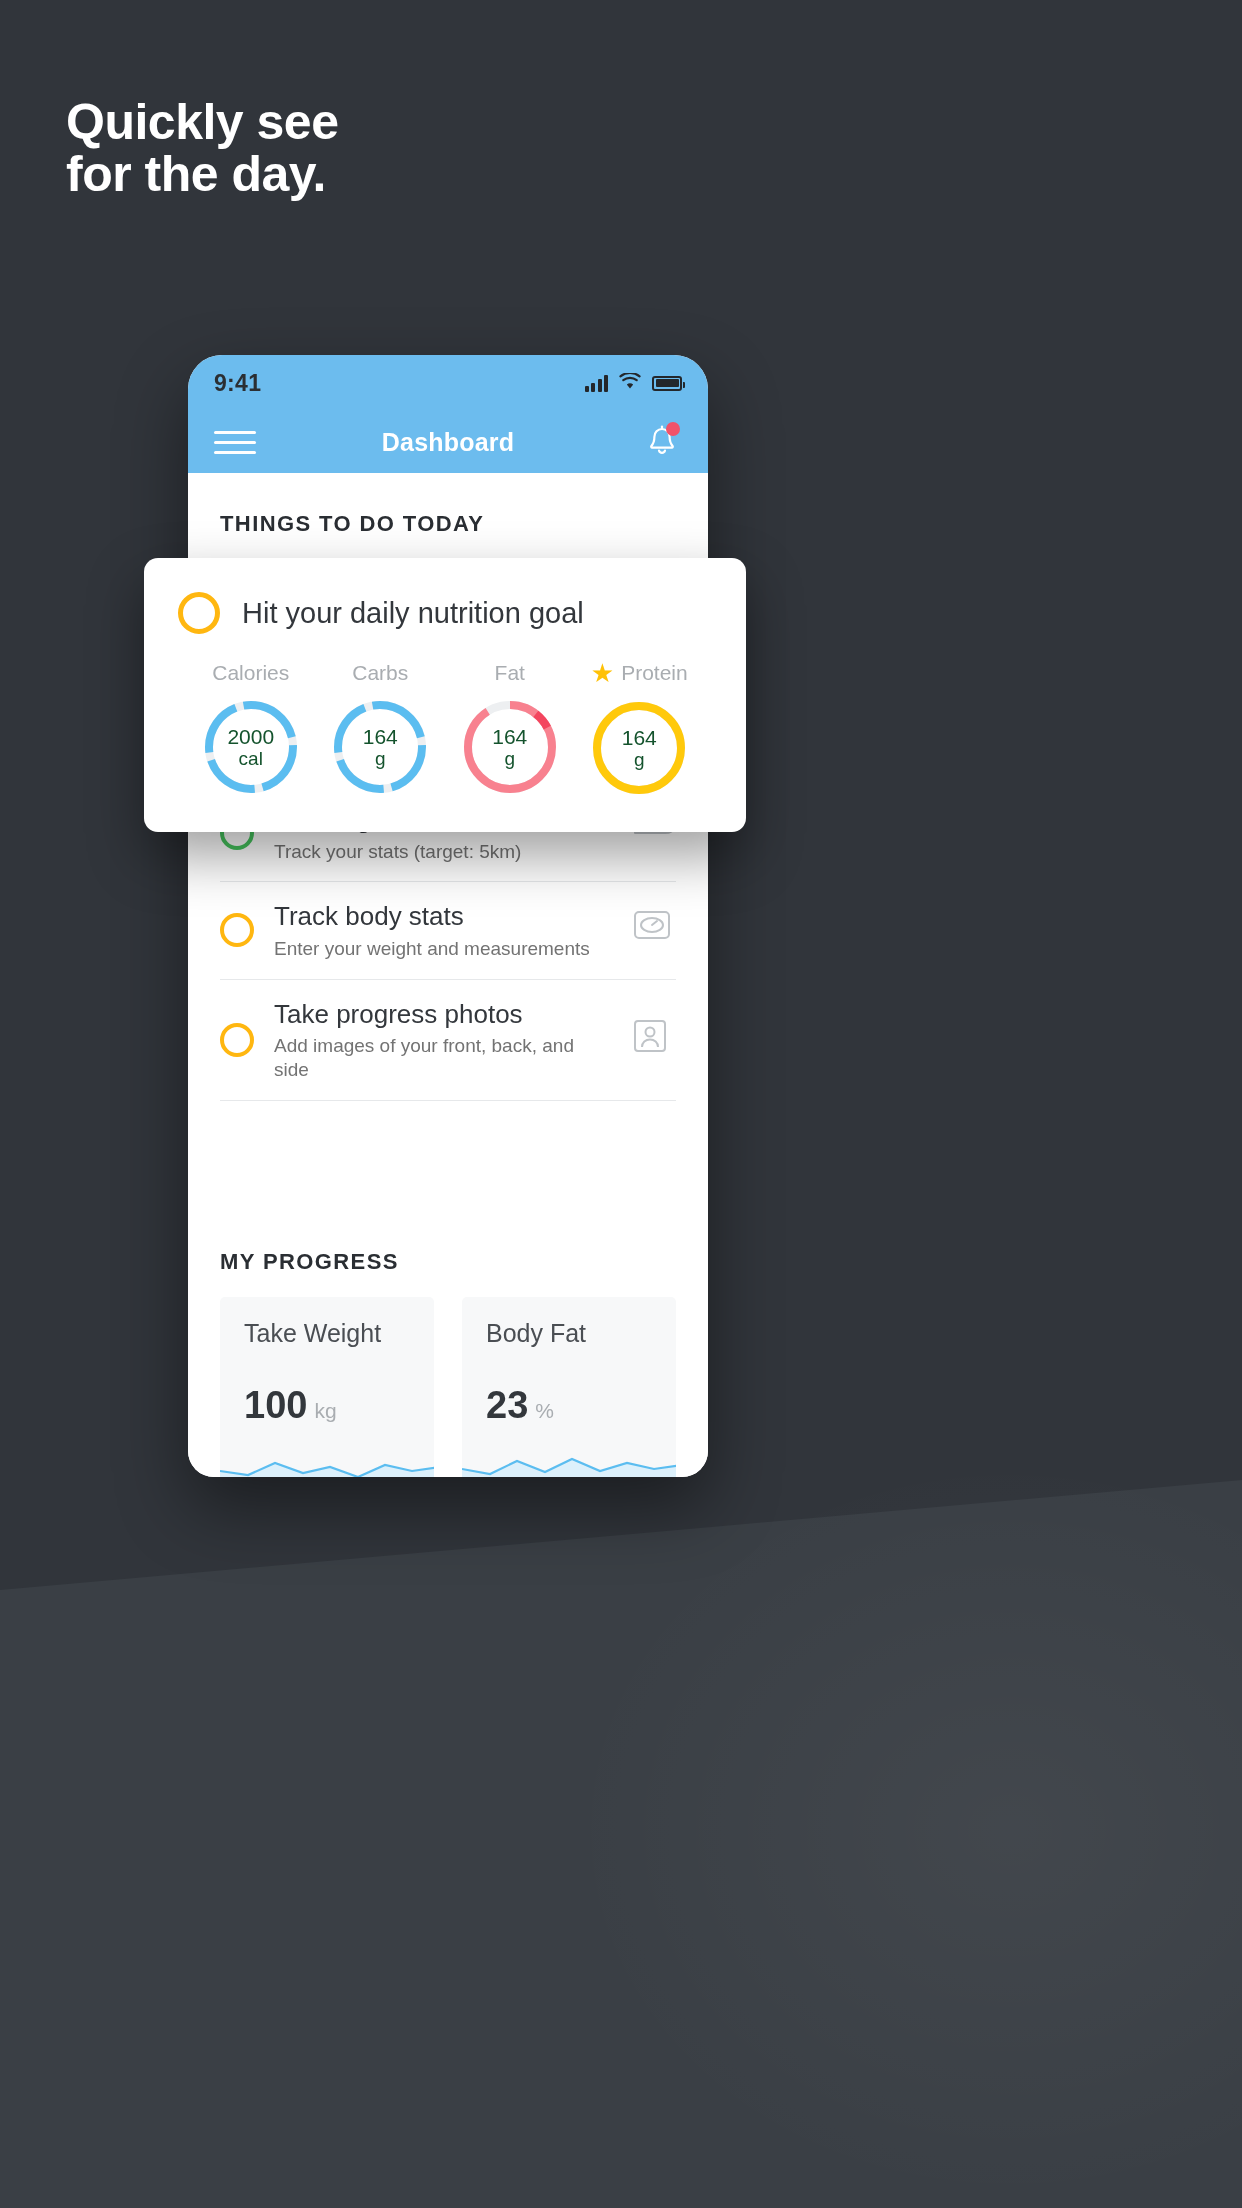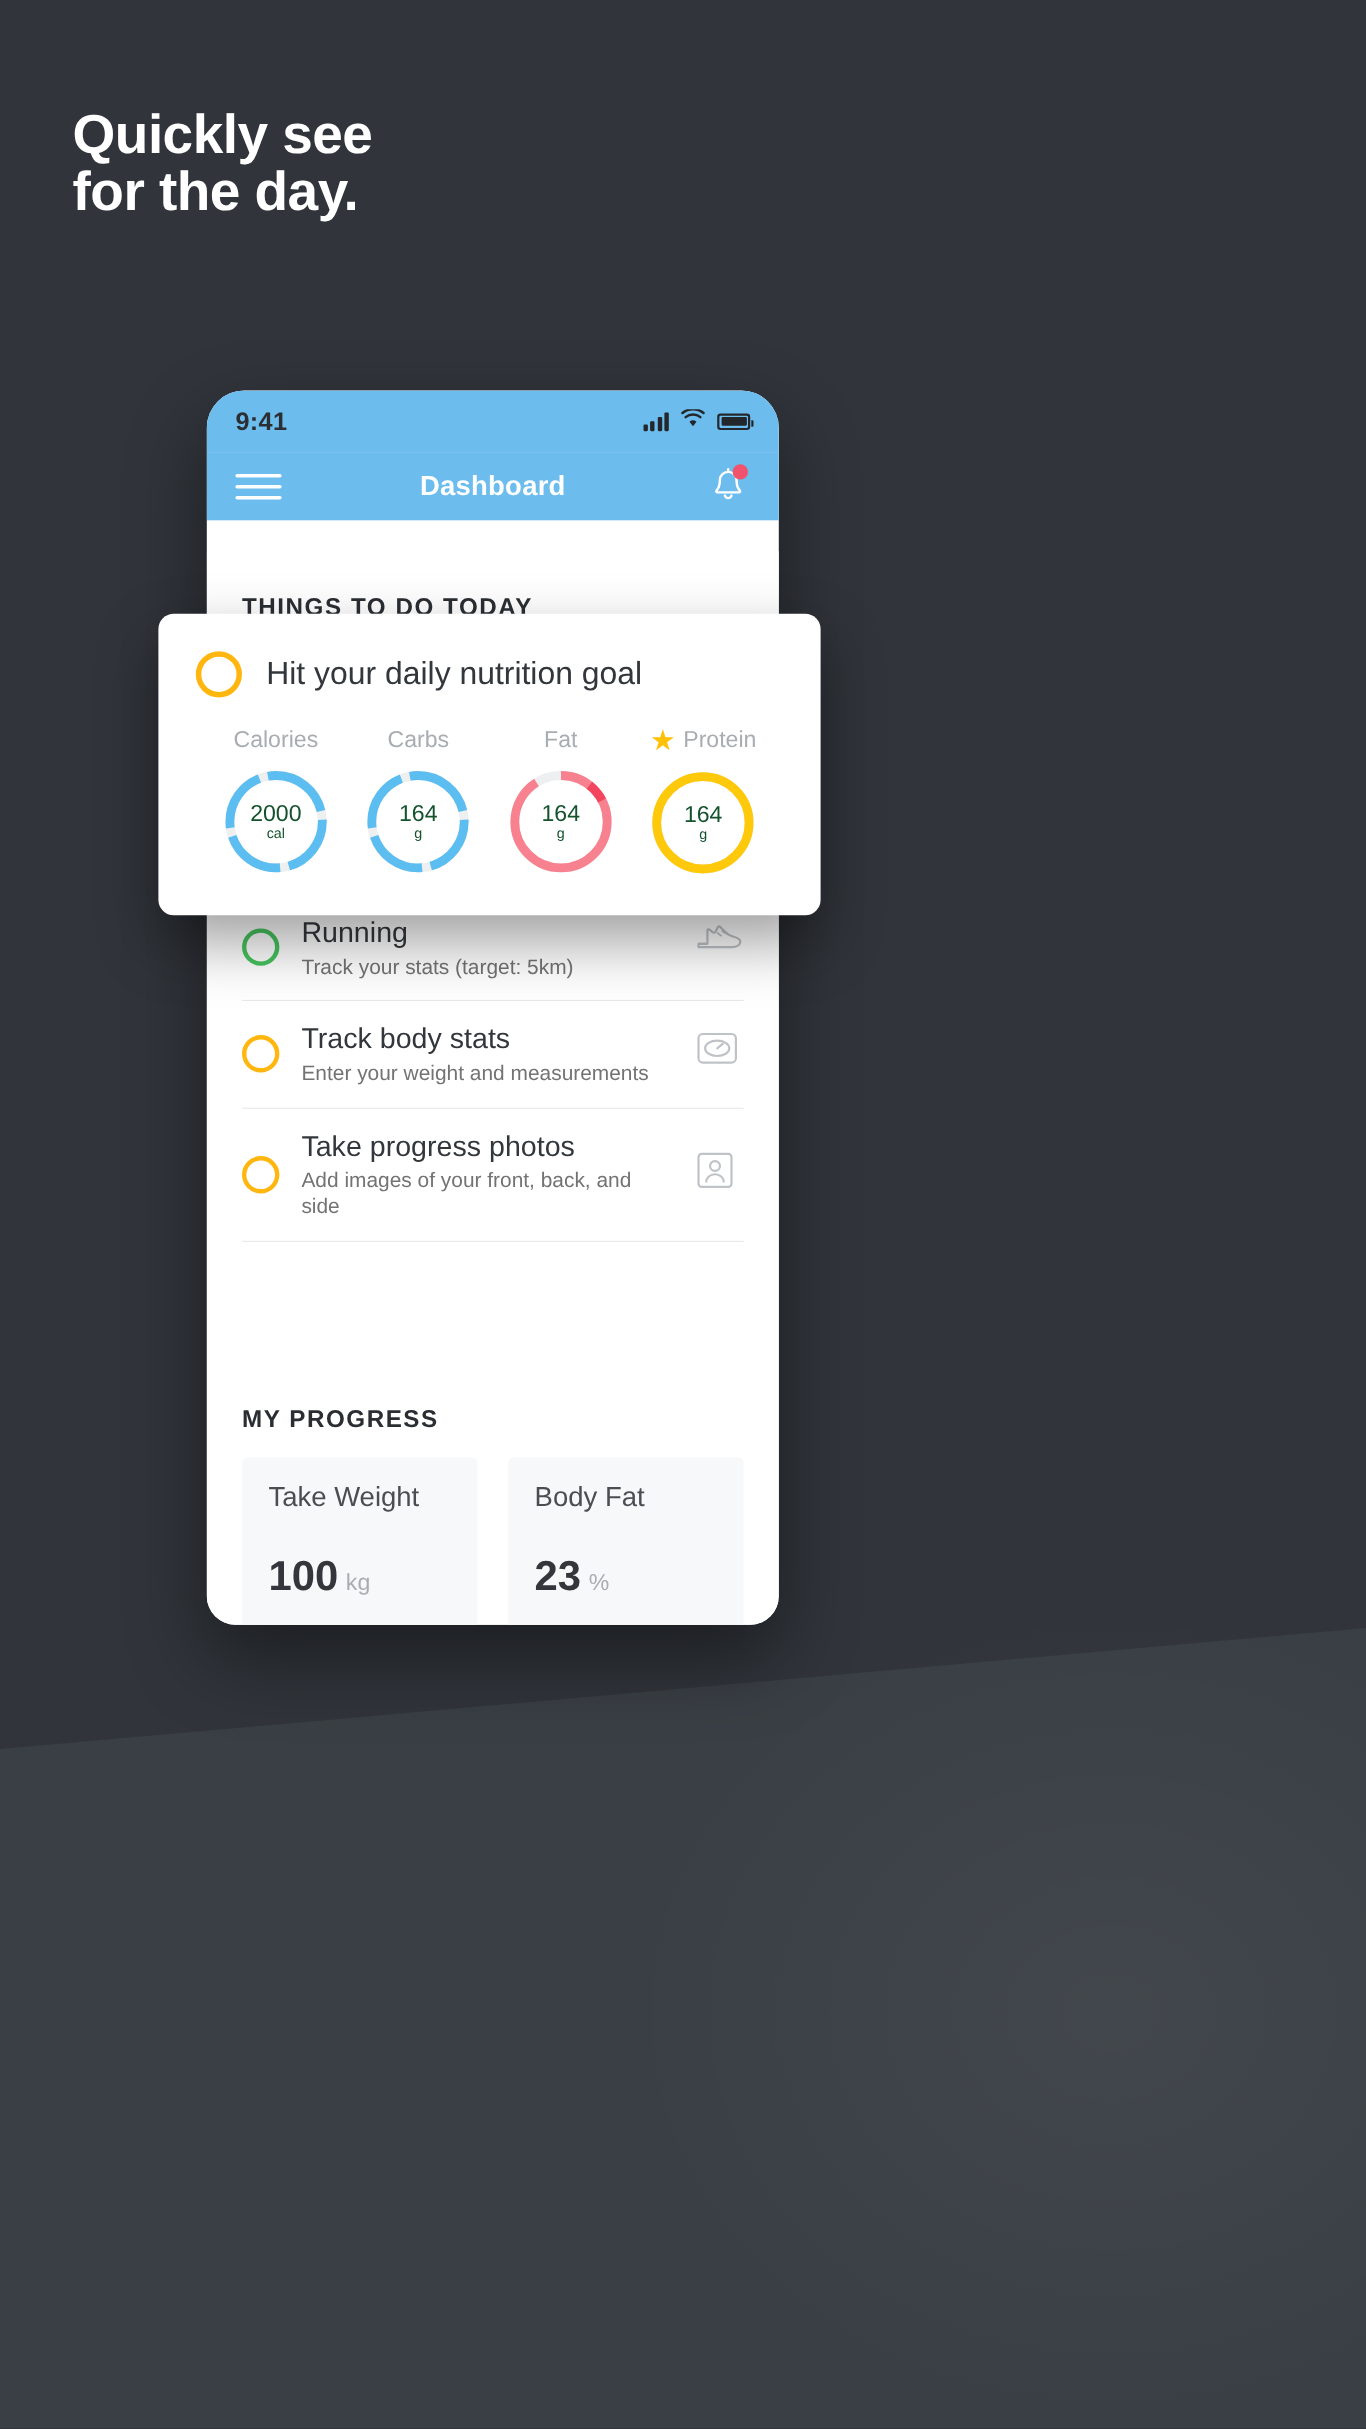--- a/index.html
+++ b/index.html
@@ -77,21 +77,21 @@
     color:#FFFFFF; font-size:25px; font-weight:600; letter-spacing:0.2px;
     pointer-events:none;
   }
   #bell { margin-left:auto; position:relative; width:40px; height:40px; }
   #bell svg { position:absolute; left:4px; top:3px; }
   #bell-dot {
     position:absolute; right:2px; top:0;
     width:14px; height:14px; border-radius:50%; background:#F0536B;
   }
 
-  #screen { position:relative; height:1296px; background:#FFFFFF;margin-top:28px; }
+  #screen { position:relative; height:1296px; background:#FFFFFF; }
 
   .section-title {
     font-size:22px; font-weight:bold; color:#2A2E33;
     letter-spacing:1.4px; padding:38px 32px 0 32px;
   }
 
   
   #todo-list { padding:0 32px; margin-top:34px; }
   .todo-row {
     display:flex; align-items:center; gap:20px;
@@ -128,21 +128,21 @@
     white-space:nowrap;
   }
   .macro-label .star { color:#FFC107; font-size:26px; line-height:1; }
   .donut { position:relative; width:100px; height:100px; margin:0 auto; }
   .donut svg { display:block; }
   .donut-val {
     position:absolute; inset:0; display:flex; flex-direction:column;
     align-items:center; justify-content:center;
     font-size:21px; color:#14532d; line-height:1.12;
   }
-  .donut-unit { font-size:13px; }
+  .donut-unit { font-size:19px; }
 
   
   #progress-title { margin-top:0; padding-top:28px; }
   #progress-cards {
     display:flex; gap:28px; padding:0 32px; margin-top:22px;
   }
   .pcard {
     flex:1; height:196px; background:#F7F8F9;
     border-radius:5px; position:relative; overflow:hidden;
     padding:22px 24px;

